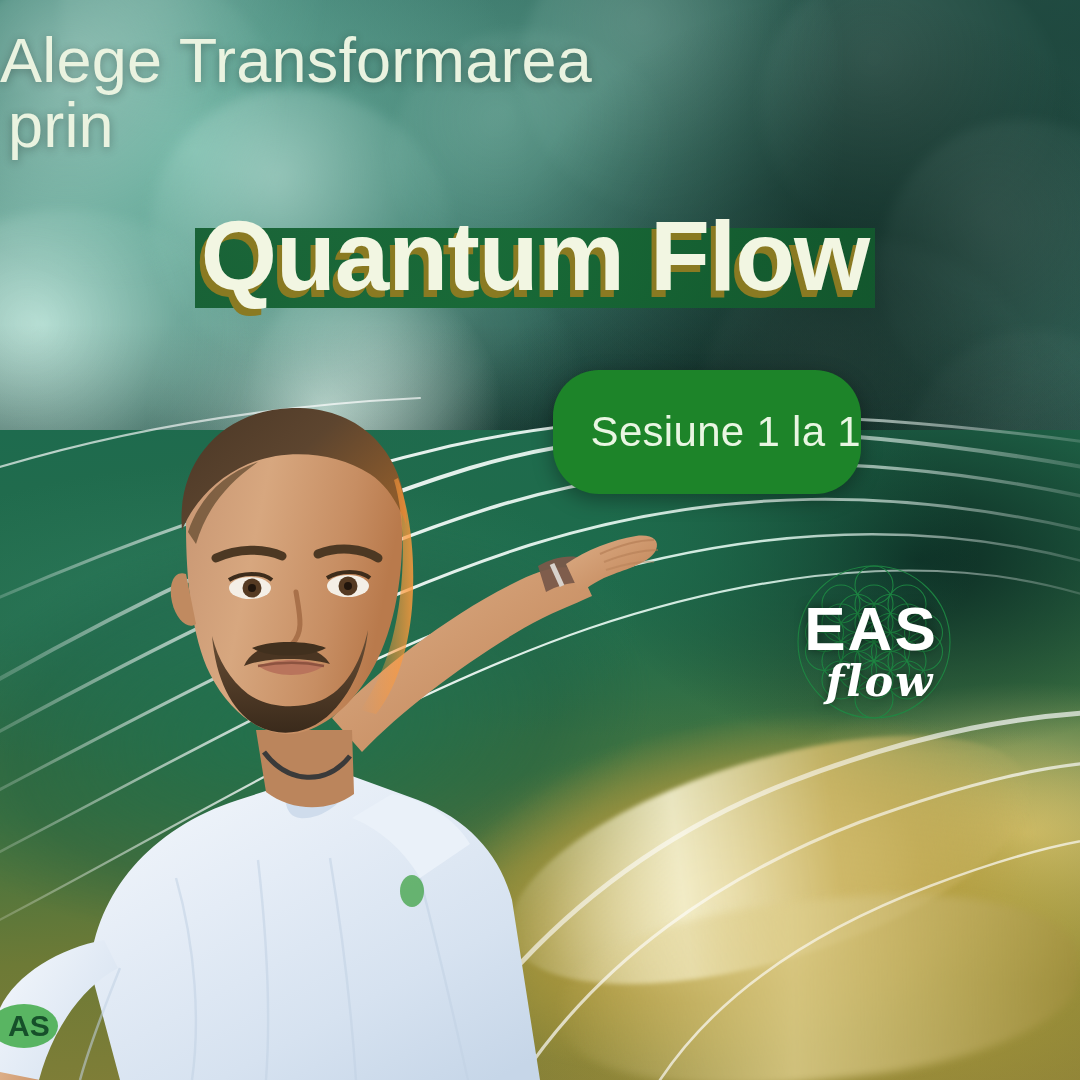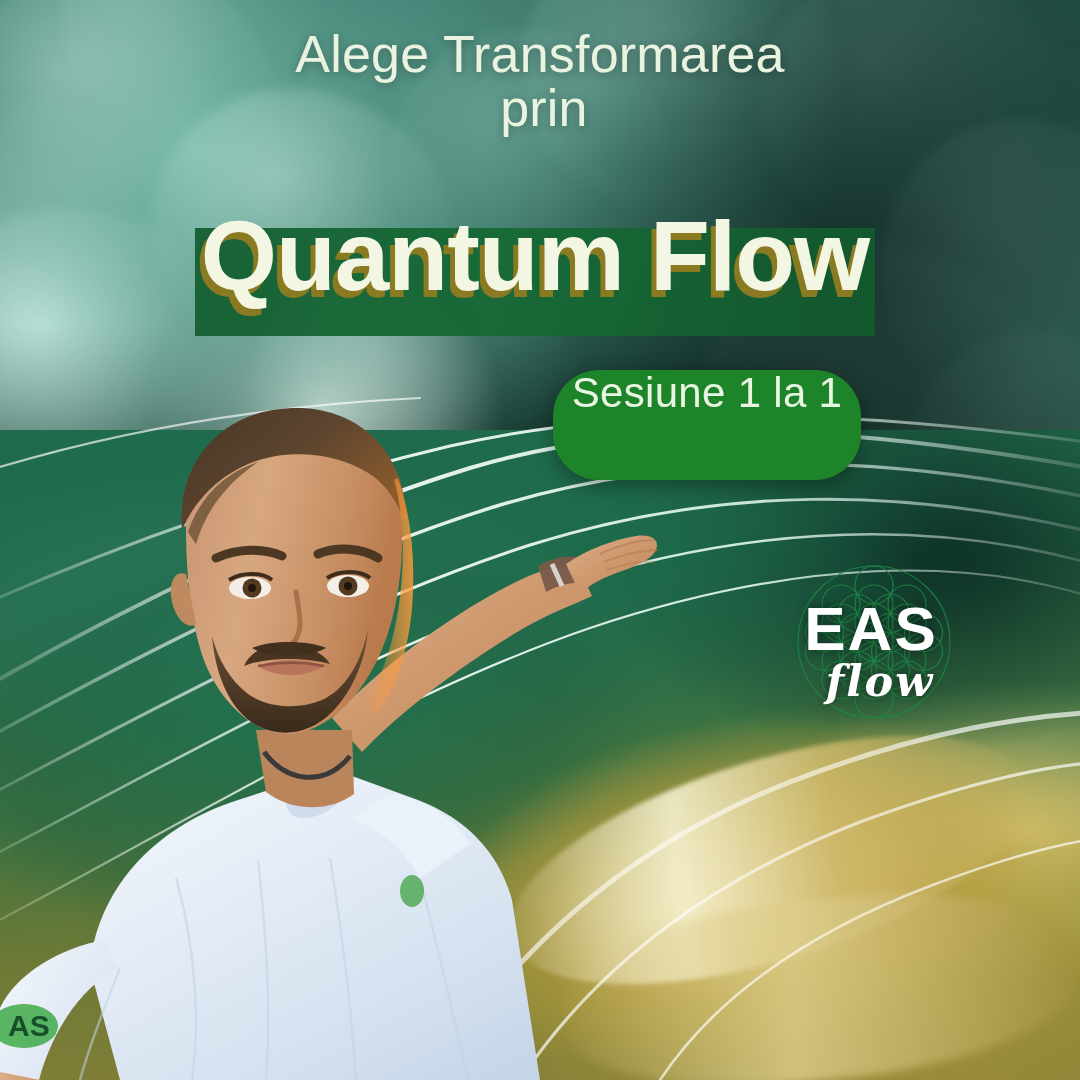--- a/index.html
+++ b/index.html
@@ -84,49 +84,48 @@
 
   
   .ribbons{position:absolute;inset:0;pointer-events:none;}
 
   
   .person{position:absolute;left:0;top:408px;width:700px;height:672px;}
 
   
   .headline{
     position:absolute;left:0;right:0;top:28px;
-    text-align:center;
     color:#eaf3e0;
-    font-size:52px;line-height:1.03;
+    font-size:63px;line-height:1.03;
     font-weight:400;letter-spacing:.2px;
     text-shadow:0 2px 10px rgba(0,0,0,.30);
   }
   .headline .l2{display:block;margin-left:8px;}
 
   .title-wrap{
-    position:absolute;left:195px;top:228px;width:680px;height:108px;
+    position:absolute;left:195px;top:228px;width:680px;height:80px;
   }
   .title-band{
     position:absolute;inset:0;
     background:linear-gradient(100deg, rgba(17,92,46,.92) 0%, rgba(22,105,52,.94) 45%, rgba(18,90,45,.9) 100%);
   }
   .title-text{
     position:absolute;left:0;right:0;top:-21px;
     text-align:center;
     font-size:98px;line-height:1;
     font-weight:700;letter-spacing:-1px;
     color:#f2f6e2;
     text-shadow:-5px 7px 0 #8a7a22;
     white-space:nowrap;
   }
 
   .pill{
-    position:absolute;left:553px;top:370px;width:308px;height:110px;
+    position:absolute;left:553px;top:370px;width:308px;height:124px;
     background:#1d8429;border-radius:46px;
-    display:flex;flex-direction:row;align-items:flex-start;justify-content:center;
+    display:flex;flex-direction:column;align-items:flex-end;justify-content:center;
     box-shadow:0 6px 20px rgba(0,0,0,.35);
   }
   .pill span{
     display:block;color:#e9f6e2;
     font-size:42px;line-height:1.08;font-weight:400;letter-spacing:.3px;
     text-align:center;white-space:nowrap;
   }
 
   
   .logo{position:absolute;left:780px;top:562px;width:200px;height:160px;}

